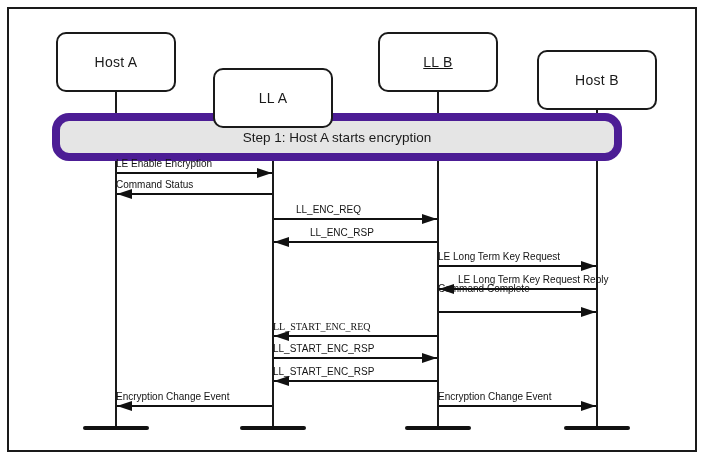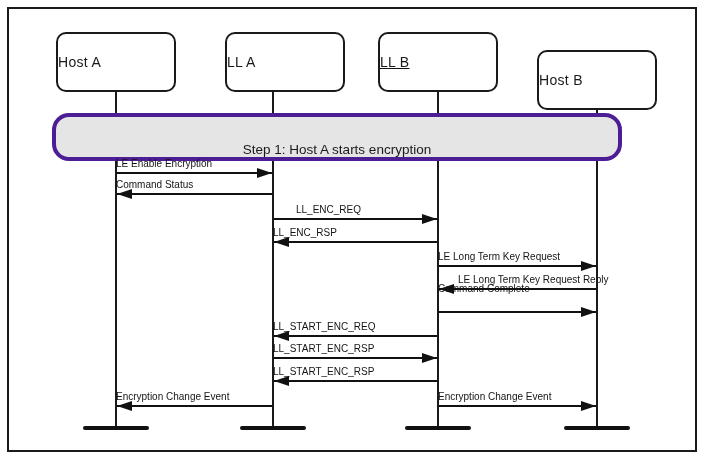--- a/index.html
+++ b/index.html
@@ -21,21 +21,21 @@
     background: #fff;
   }
   .actor-box {
     position: absolute;
     top: 32px;
     width: 120px; height: 60px;
     border: 2px solid #1a1a1a;
     border-radius: 10px;
     background: #fff;
     box-sizing: border-box;
-    display: flex; align-items: center; 
+    display: flex; align-items: center; justify-content: center;
     z-index: 3;
   }
   .actor-label {
     font-size: 14px;
     color: #1a1a1a;
     letter-spacing: 0.3px;
   }
   .lifeline {
     position: absolute;
     top: 92px;
@@ -51,24 +51,24 @@
     height: 4px;
     background: #111;
     border-radius: 2px;
     z-index: 2;
   }
   .banner {
     position: absolute;
     left: 52px; top: 113px;
     width: 570px; height: 48px;
     background: #e5e5e5;
-    border: 4px solid #4c1d95;
+    border: 8px solid #4c1d95;
     border-radius: 17px;
     box-sizing: border-box;
-    display: flex; align-items: flex-end; justify-content: center;
+    display: flex; align-items: center; justify-content: center;
     z-index: 2;
   }
   .banner-label {
     font-size: 13.5px;
     color: #1a1a1a;
   }
   .msg-line {
     position: absolute;
     height: 2px;
     background: #111;
@@ -103,21 +103,21 @@
     <span class="banner-label">Step 1: Host A starts encryption</span>
   </div>
 
   <div id="actors-layer">
   <div class="actor-box" style="left: 56px;">
     <span class="actor-label">Host A</span>
   </div>
   <div class="lifeline" style="left: 115px;"></div>
   <div class="terminator" style="left: 83px;"></div>
 
-  <div class="actor-box" style="left: 225px;">
+  <div class="actor-box" style="left: 213px; margin-top: 36px;">
     <span class="actor-label">LL A</span>
   </div>
   <div class="lifeline" style="left: 272px;"></div>
   <div class="terminator" style="left: 240px;"></div>
 
   <div class="actor-box" style="left: 378px; text-decoration: underline;">
     <span class="actor-label">LL B</span>
   </div>
   <div class="lifeline" style="left: 437px;"></div>
   <div class="terminator" style="left: 405px;"></div>
@@ -134,37 +134,37 @@
   <div class="msg-head right" style="top: 167.5px; left: 257px;"></div>
 
   <span class="msg-label" style="left: 116px; width: 157px; top: 179px;">Command Status</span>
   <div class="msg-line" style="left: 117px; width: 155px; top: 193px;"></div>
   <div class="msg-head left" style="top: 188.5px; left: 117px;"></div>
 
   <span class="msg-label" style="left: 273px; width: 165px; top: 204px; margin-left: 23px;">LL_ENC_REQ</span>
   <div class="msg-line" style="left: 274px; width: 163px; top: 218px;"></div>
   <div class="msg-head right" style="top: 213.5px; left: 422px;"></div>
 
-  <span class="msg-label" style="left: 273px; width: 165px; top: 227px;">LL_ENC_RSP</span>
+  <span class="msg-label" style="left: 273px; width: 165px; top: 227px; padding-left: 37px;">LL_ENC_RSP</span>
   <div class="msg-line" style="left: 274px; width: 163px; top: 241px;"></div>
   <div class="msg-head left" style="top: 236.5px; left: 274px;"></div>
 
   <span class="msg-label" style="left: 438px; width: 159px; top: 251px;">LE Long Term Key Request</span>
   <div class="msg-line" style="left: 439px; width: 157px; top: 265px;"></div>
   <div class="msg-head right" style="top: 260.5px; left: 581px;"></div>
 
   <span class="msg-label" style="left: 458px; width: 166px; top: 274px;">LE Long Term Key Request Reply</span>
   <div class="msg-line" style="left: 439px; width: 157px; top: 288px;"></div>
   <div class="msg-head left" style="top: 283.5px; left: 439px;"></div>
 
   <span class="msg-label" style="left: 438px; width: 175px; top: 283px;">Command Complete</span>
   <div class="msg-line" style="left: 439px; width: 157px; top: 311px;"></div>
   <div class="msg-head right" style="top: 306.5px; left: 581px;"></div>
 
-  <span class="msg-label" style="left: 273px; width: 147px; top: 321px;">LL_START_ENC_REQ</span>
+  <span class="msg-label" style="left: 273px; width: 147px; top: 321px; font-family: Liberation Serif, serif;">LL_START_ENC_REQ</span>
   <div class="msg-line" style="left: 274px; width: 163px; top: 335px;"></div>
   <div class="msg-head left" style="top: 330.5px; left: 274px;"></div>
 
   <span class="msg-label" style="left: 273px; width: 165px; top: 343px;">LL_START_ENC_RSP</span>
   <div class="msg-line" style="left: 274px; width: 163px; top: 357px;"></div>
   <div class="msg-head right" style="top: 352.5px; left: 422px;"></div>
 
   <span class="msg-label" style="left: 273px; width: 165px; top: 366px;">LL_START_ENC_RSP</span>
   <div class="msg-line" style="left: 274px; width: 163px; top: 380px;"></div>
   <div class="msg-head left" style="top: 375.5px; left: 274px;"></div>

